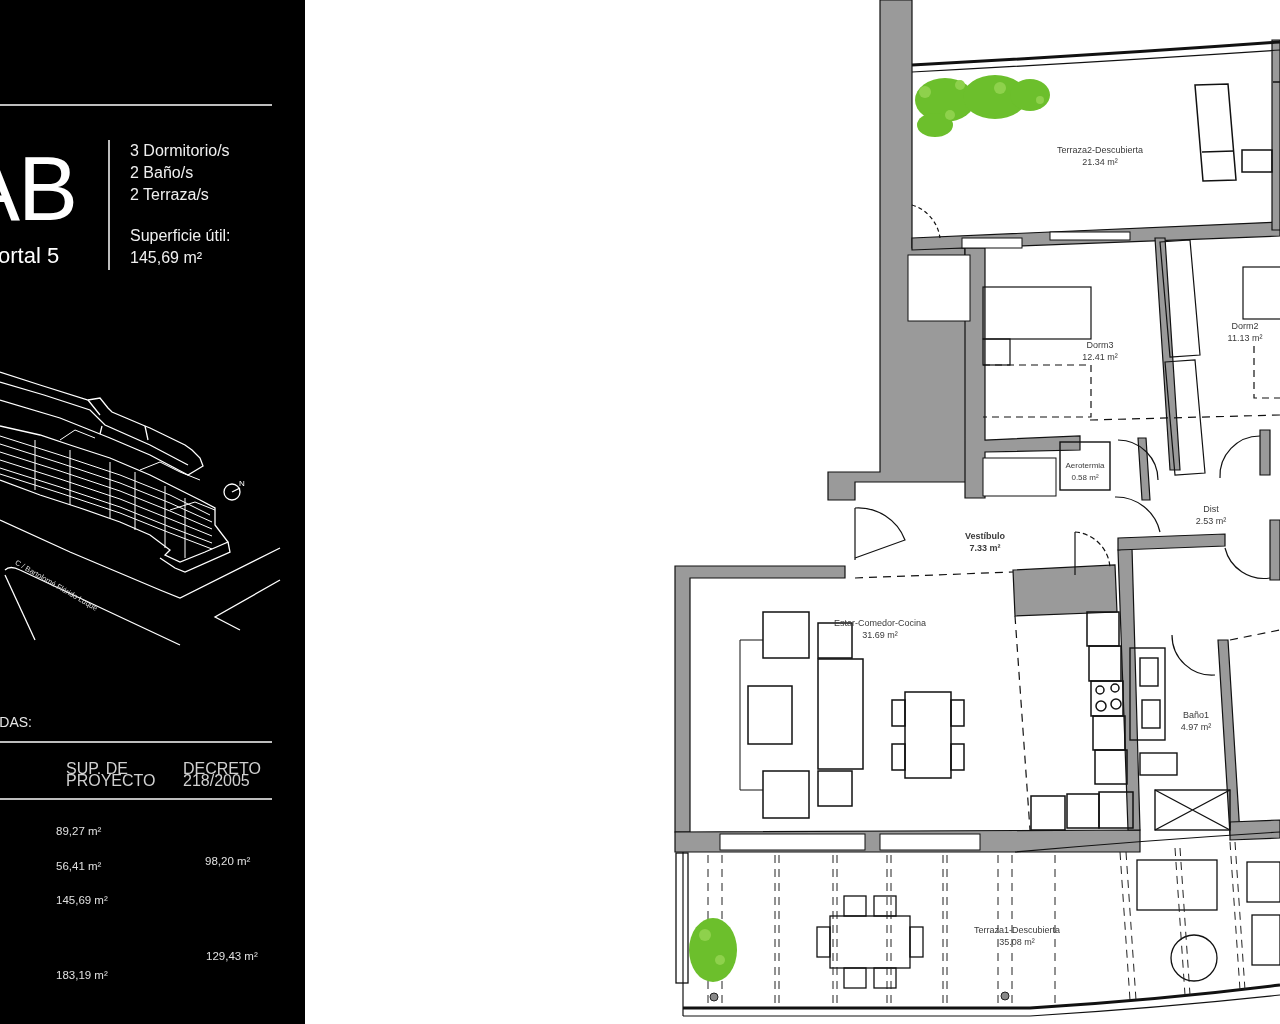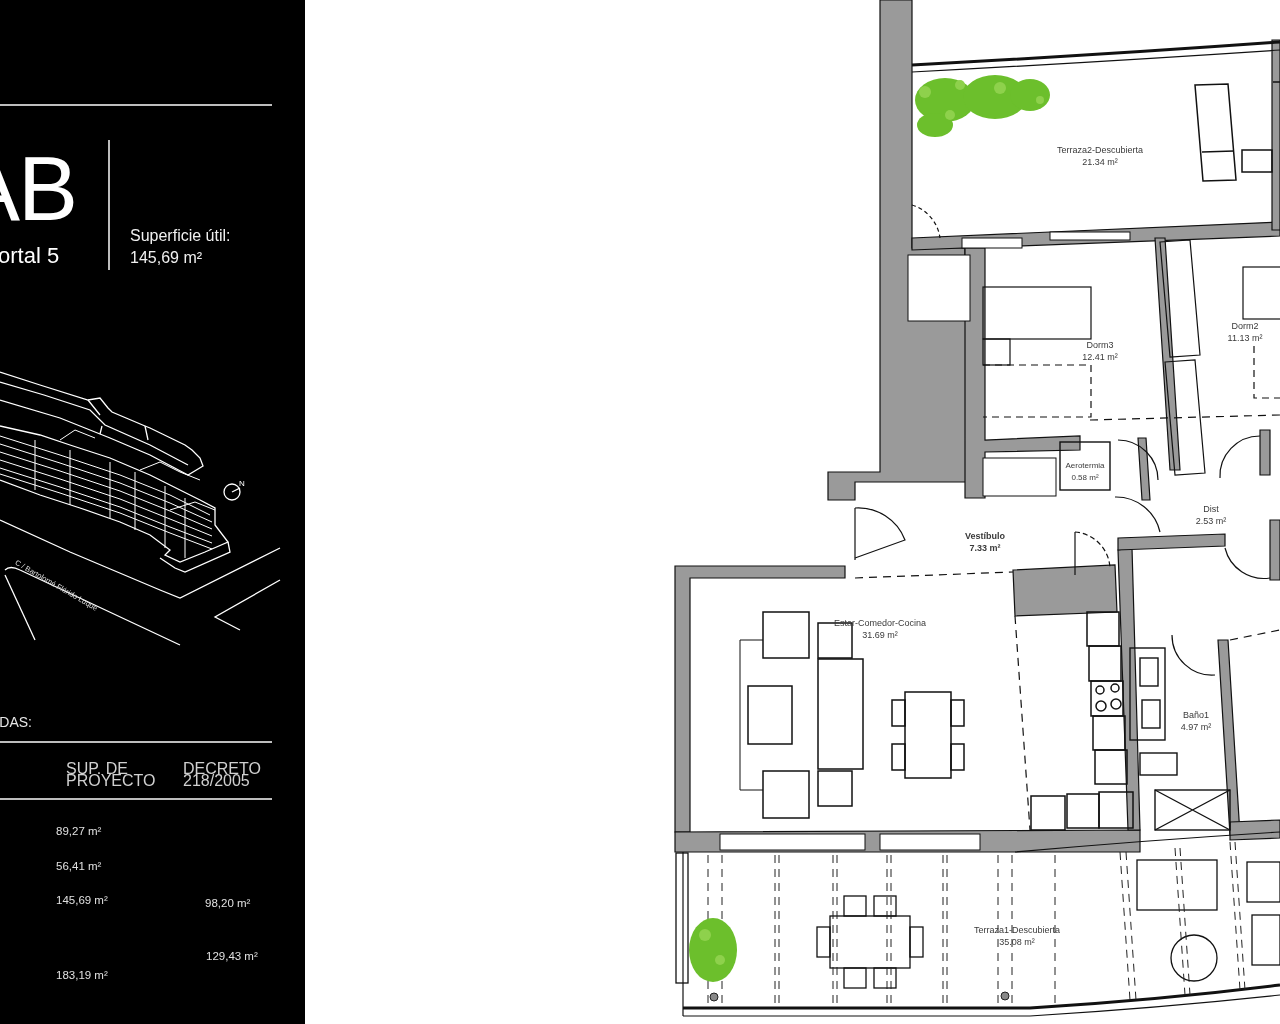--- a/index.html
+++ b/index.html
@@ -34,20 +34,25 @@
 </head>
 <body>
 
 <div class="sidebar">
   <div class="hr" style="top:104px;width:272px;"></div>
 
   <div class="unit-code">AB</div>
   <div class="portal">ortal 5</div>
   <div class="vdivider"></div>
 
+  <div class="features">
+    <div>3 Dormitorio/s</div>
+    <div>2 Baño/s</div>
+    <div>2 Terraza/s</div>
+  </div>
   <div class="sup-label">Superficie útil:</div>
   <div class="sup-value">145,69 m²</div>
 
   <svg class="axo" viewBox="0 0 305 330" fill="none" stroke="#ffffff" stroke-width="1.3">
 
     <path d="M0,42 L40,55 L88,70 L100,68 L108,78 L112,82 L145,96 L150,98 L185,115 L192,120 L200,128 L203,136 L188,145 L150,125 L110,108 L100,104 L60,88 L0,70"></path>
     <path d="M0,52 L44,65 L90,80 L105,95 L150,115 L188,135"></path>
     <path d="M88,70 L100,85 M145,96 L148,110 M100,104 L102,96"></path>
 
     <path d="M0,96 L40,105 L70,115 L110,128 L150,145 L170,155 L200,170 L215,178 L215,195 L228,212 L205,222 L180,232 L165,225 L170,220 L150,205 L120,192 L80,178 L40,165 L0,150"></path>
@@ -84,21 +89,21 @@
   </div>
   <div class="col-head" style="left:183px;top:763px;width:80px;">
     <div>DECRETO</div>
     <div>218/2005</div>
   </div>
   <div class="hr" style="top:798px;width:272px;"></div>
 
   <div class="cell" style="left:56px;top:825px;">89,27  m²</div>
   <div class="cell" style="left:56px;top:860px;">56,41 m²</div>
   <div class="cell" style="left:56px;top:894px;">145,69 m²</div>
-  <div class="cell" style="left:205px;top:897px;">98,20 m²</div>
+  <div class="cell" style="left:205px;top:855px;">98,20 m²</div>
   <div class="cell" style="left:56px;top:949px;margin-top:20px;">183,19 m²</div>
   <div class="cell" style="left:206px;top:950px;">129,43 m²</div>
 </div>
 
 <div class="plan">
   <svg width="975" height="1024" viewBox="305 0 975 1024" style="position:absolute;left:0;top:0;">
     <g fill="#9a9a9a" stroke="#111" stroke-width="1.2">
 
       <polygon points="880,0 912,0 912,248 965,248 965,258 975,258 975,470 980,470 980,482 855,482 855,500 828,500 828,472 880,472"></polygon>
 

